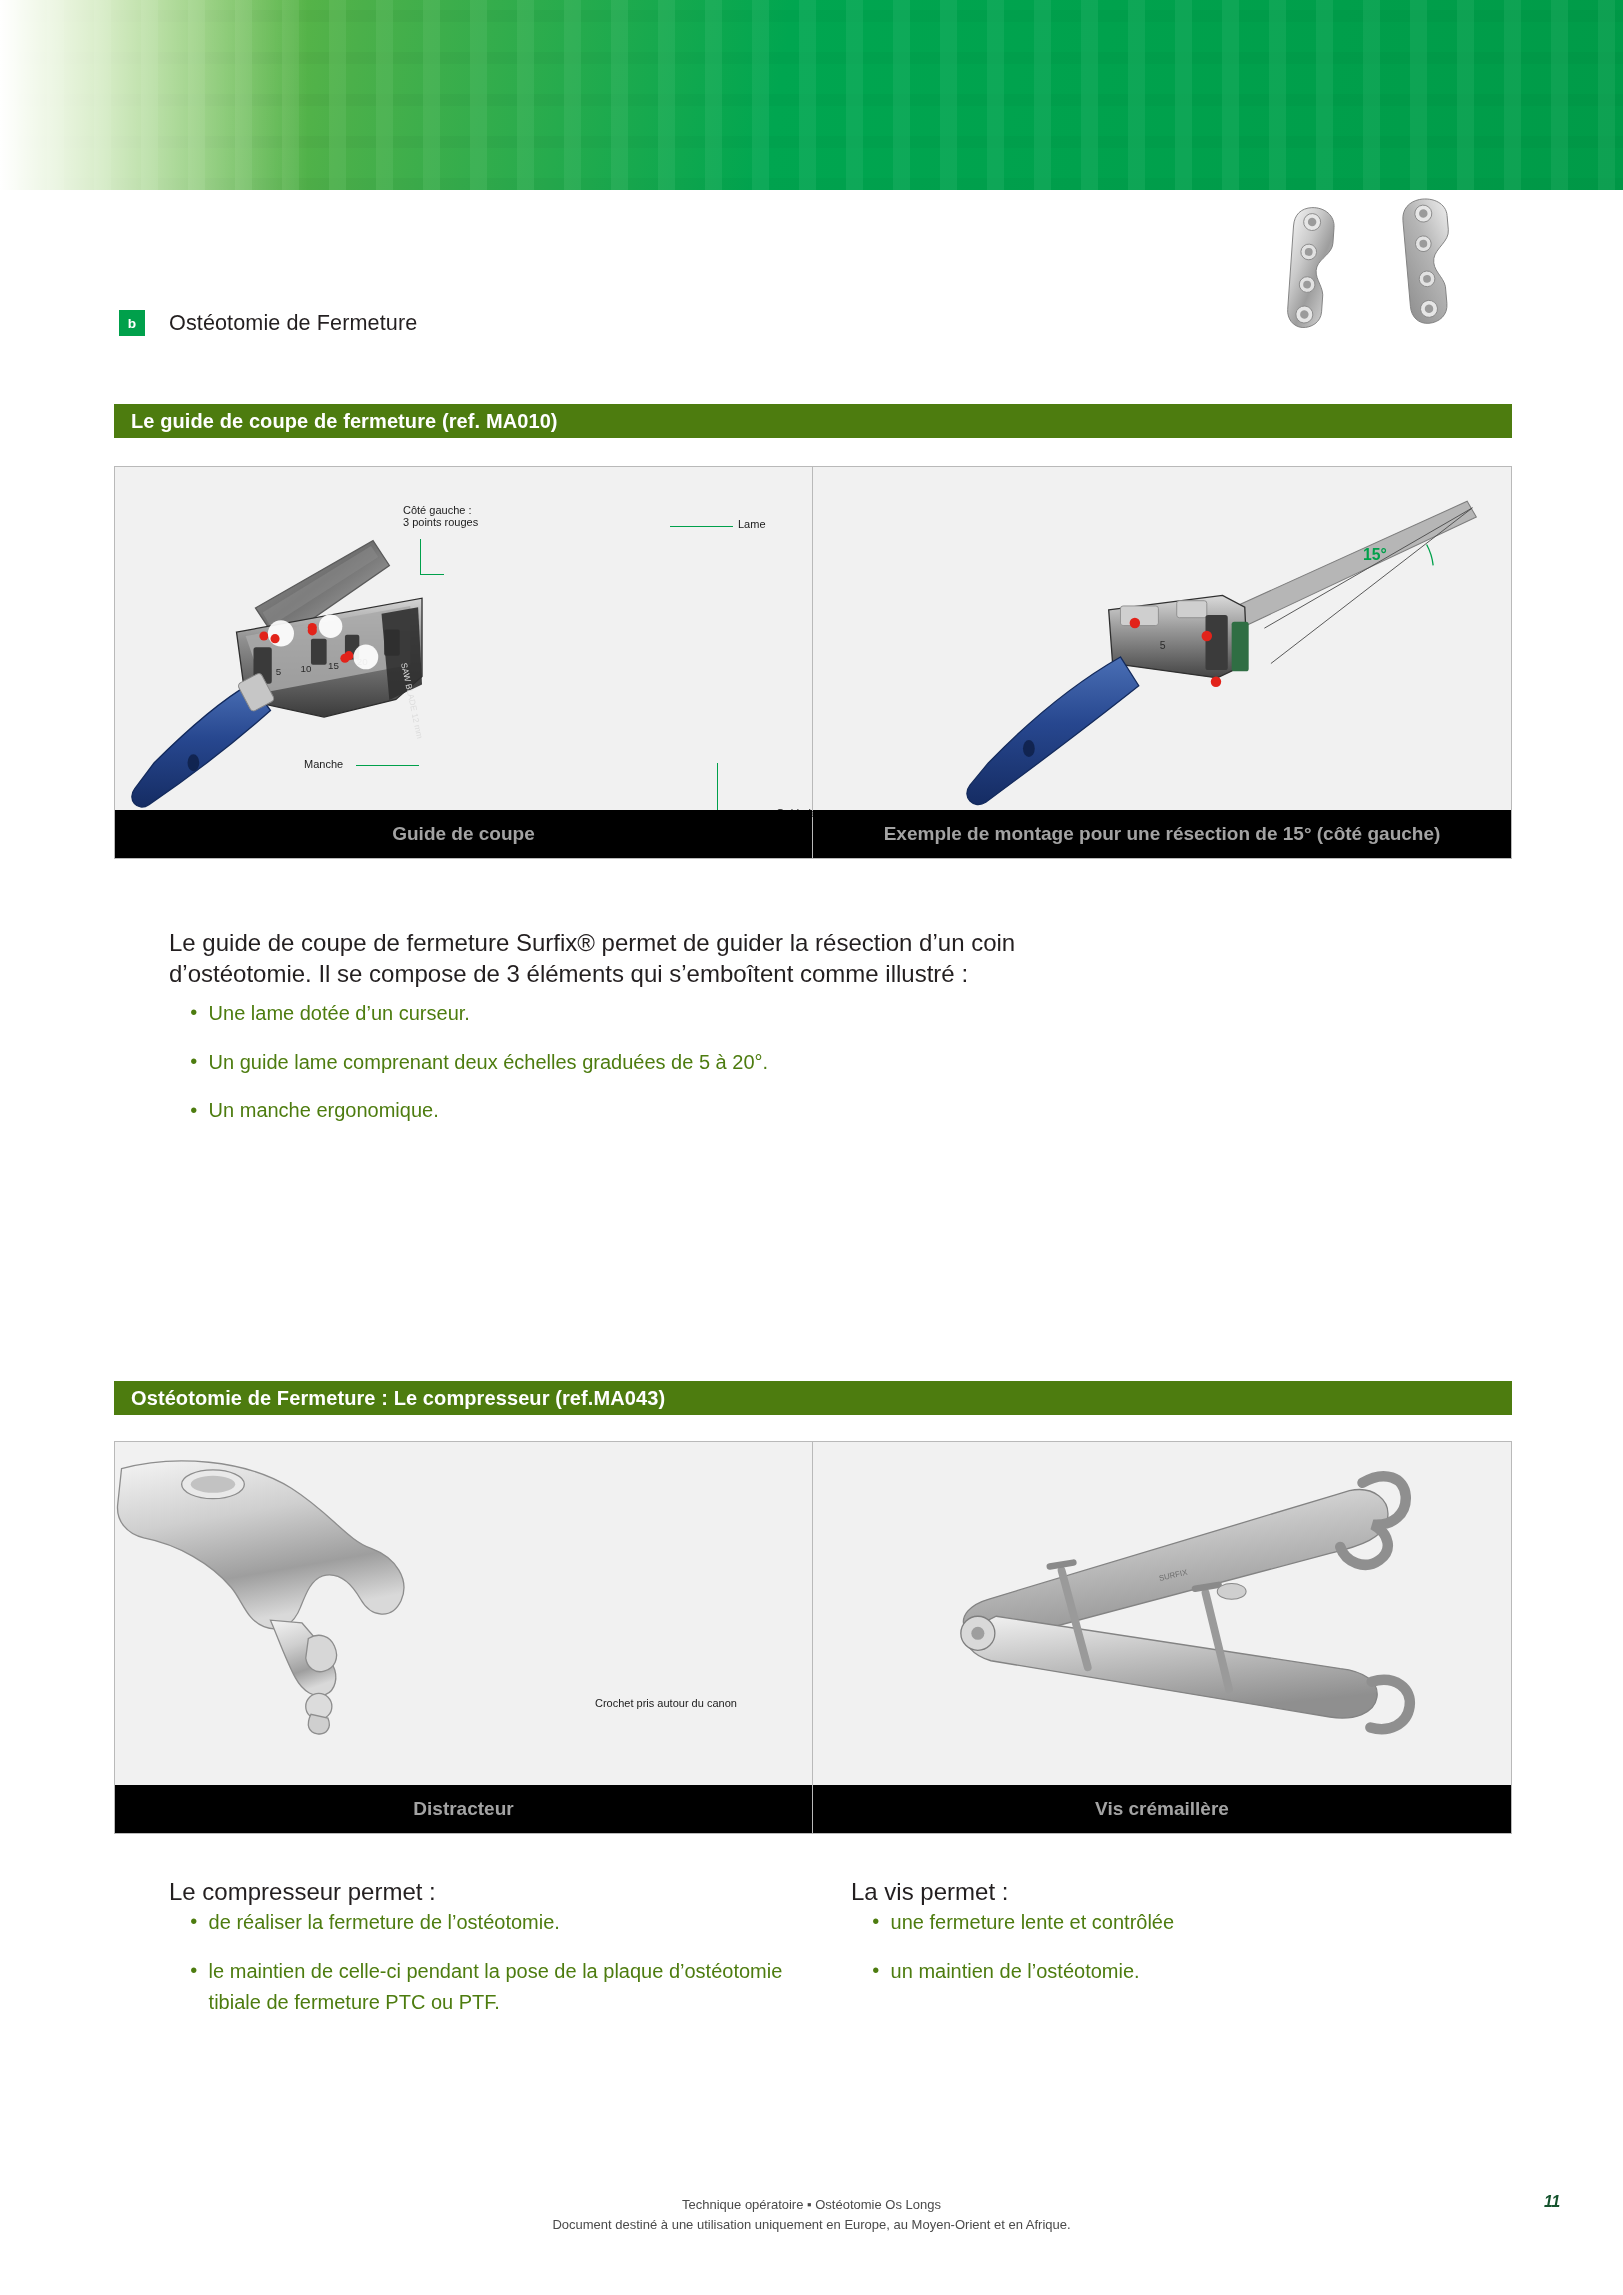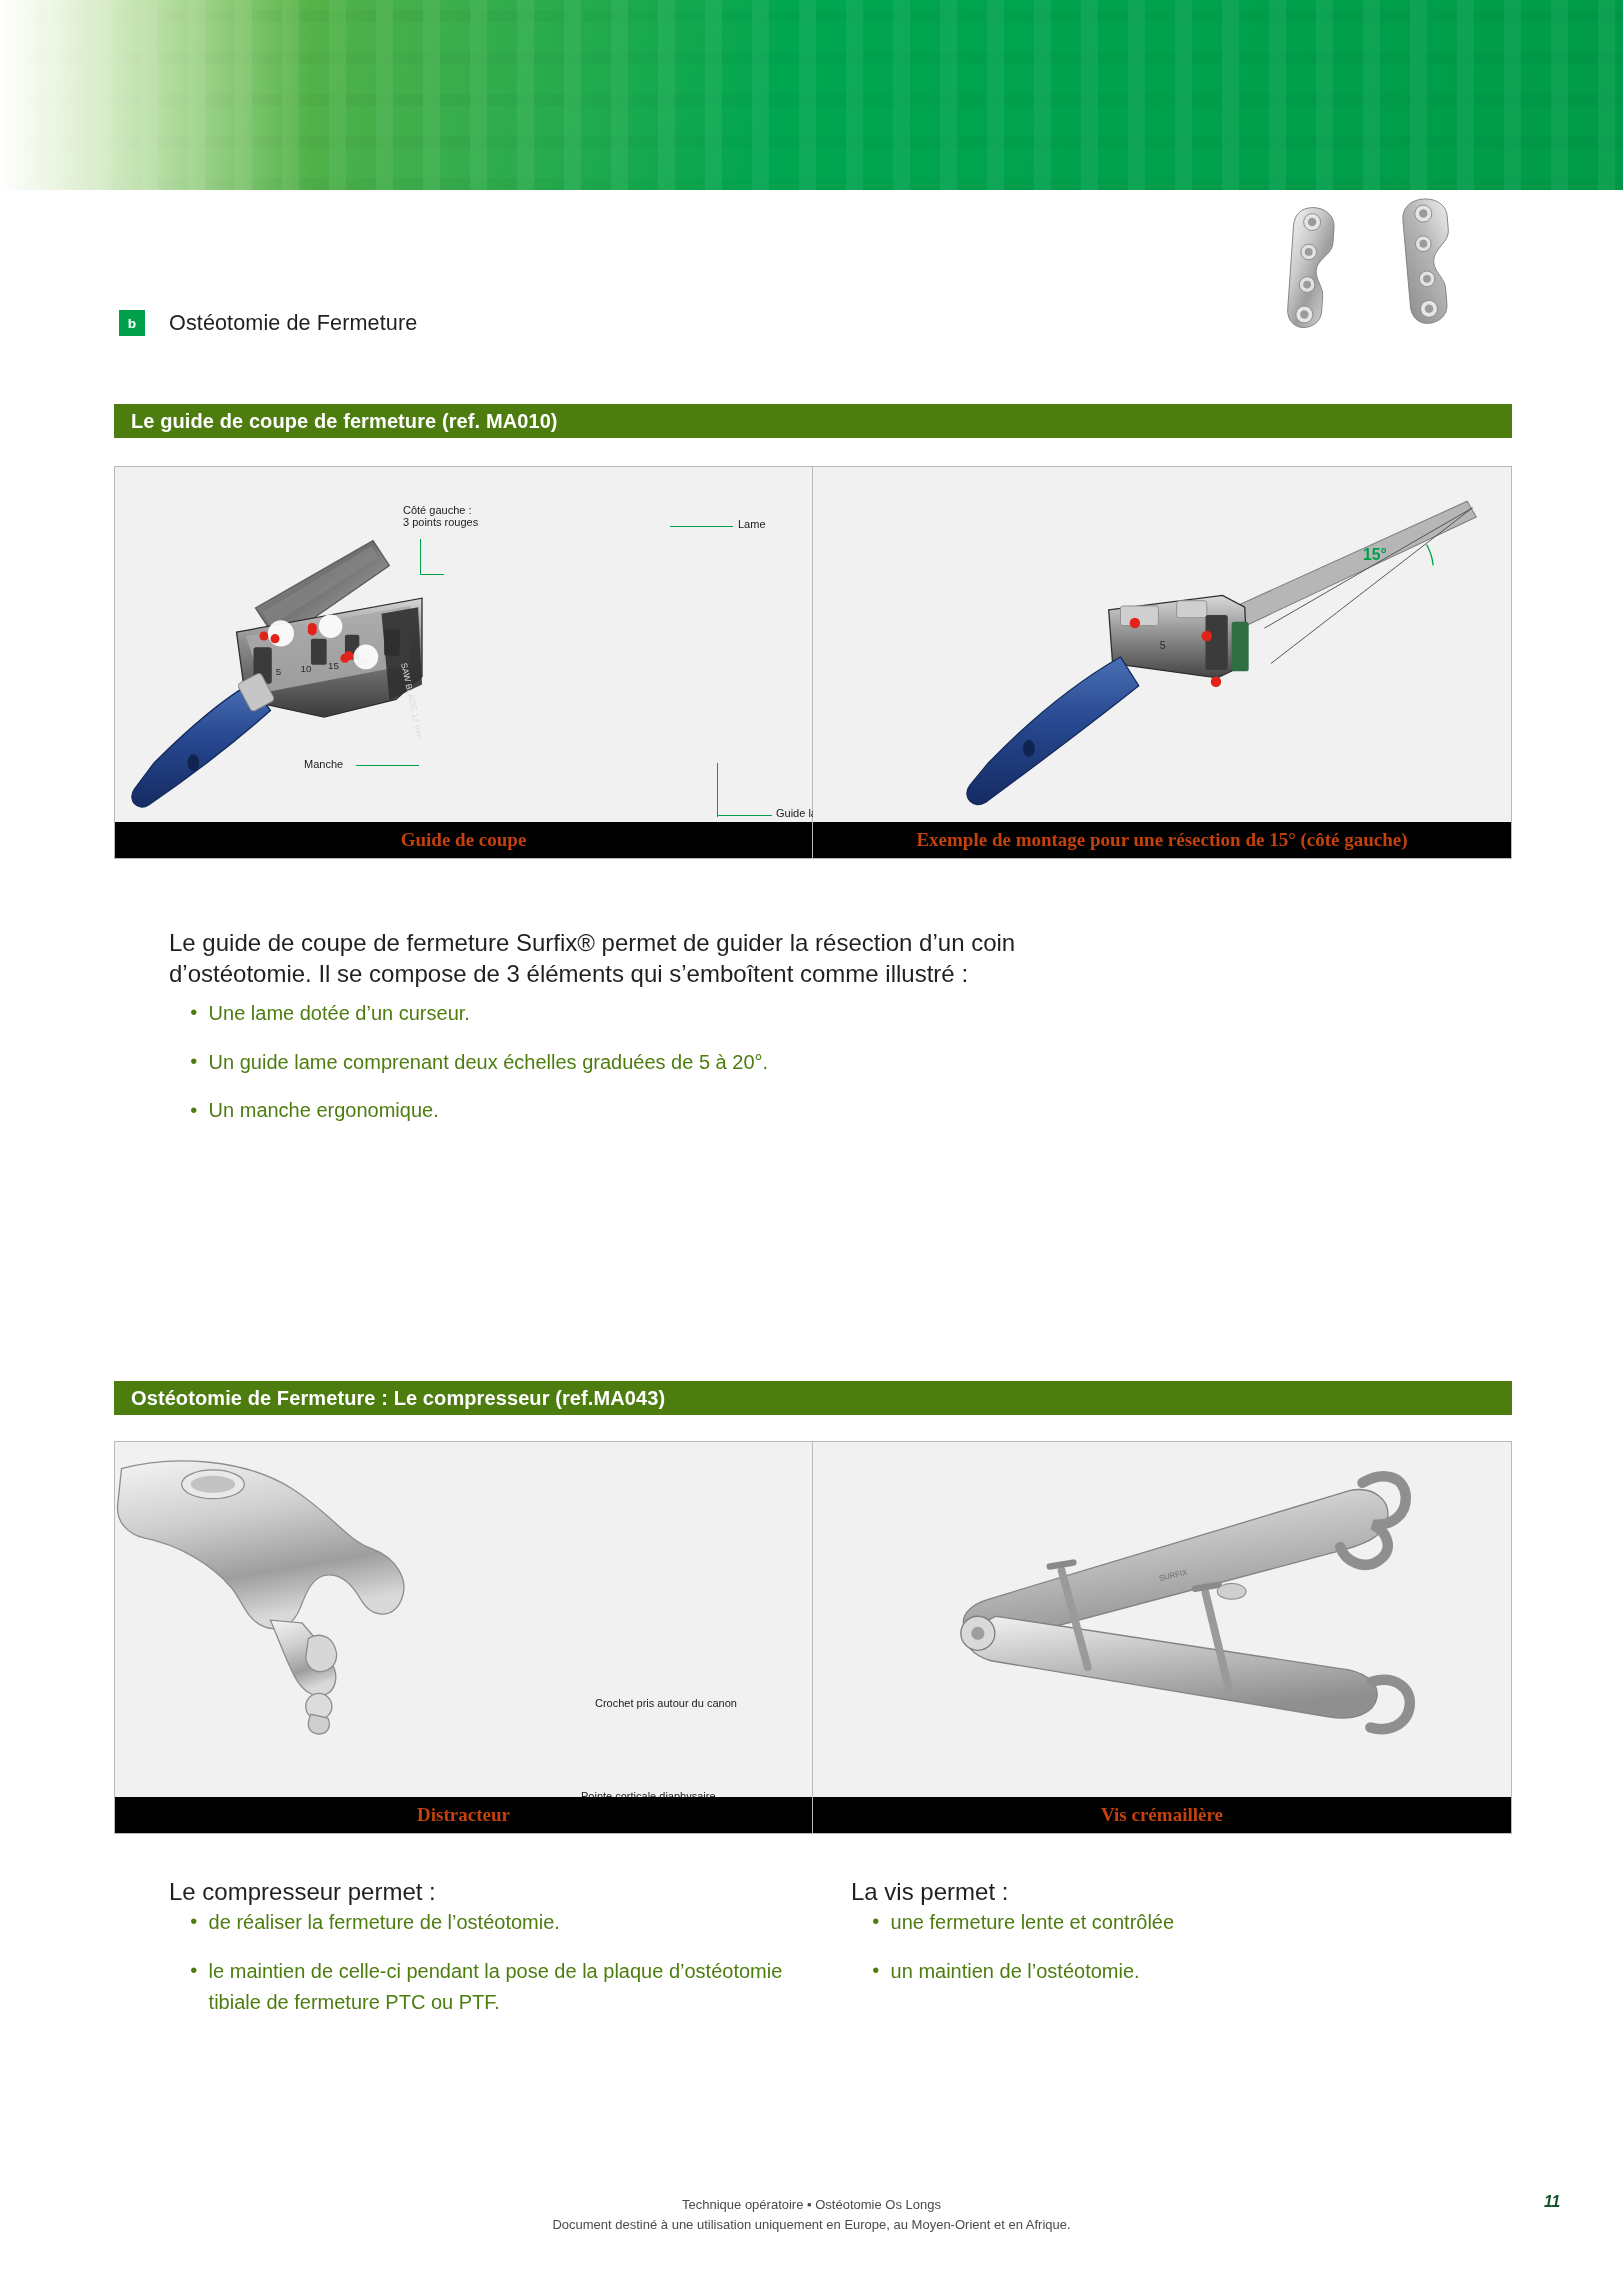--- a/index.html
+++ b/index.html
@@ -101,30 +101,29 @@
     background: #f1f1f1;
   }
   .figure-half.left { left: 0; width: 50%; border-right: 0.7px solid #b9b9b9; }
   .figure-half.right { left: 50%; width: 50%; }
 
   .caption-bar {
     position: absolute;
     bottom: 0;
     left: 0;
     width: 100%;
-    height: 36px;
+    height: 48px;
     background: #000000;
-    color: #c2410c;
+    color: #a3a3a3;
     display: flex;
     align-items: center;
     justify-content: center;
     font-size: 19px;
     font-weight: bold;
     box-sizing: border-box;
-    font-family: Liberation Serif, serif;
   }
 
   .fig-label {
     position: absolute;
     font-size: 11px;
     color: #1b1b1b;
     white-space: nowrap;
   }
   .leader {
     position: absolute;

